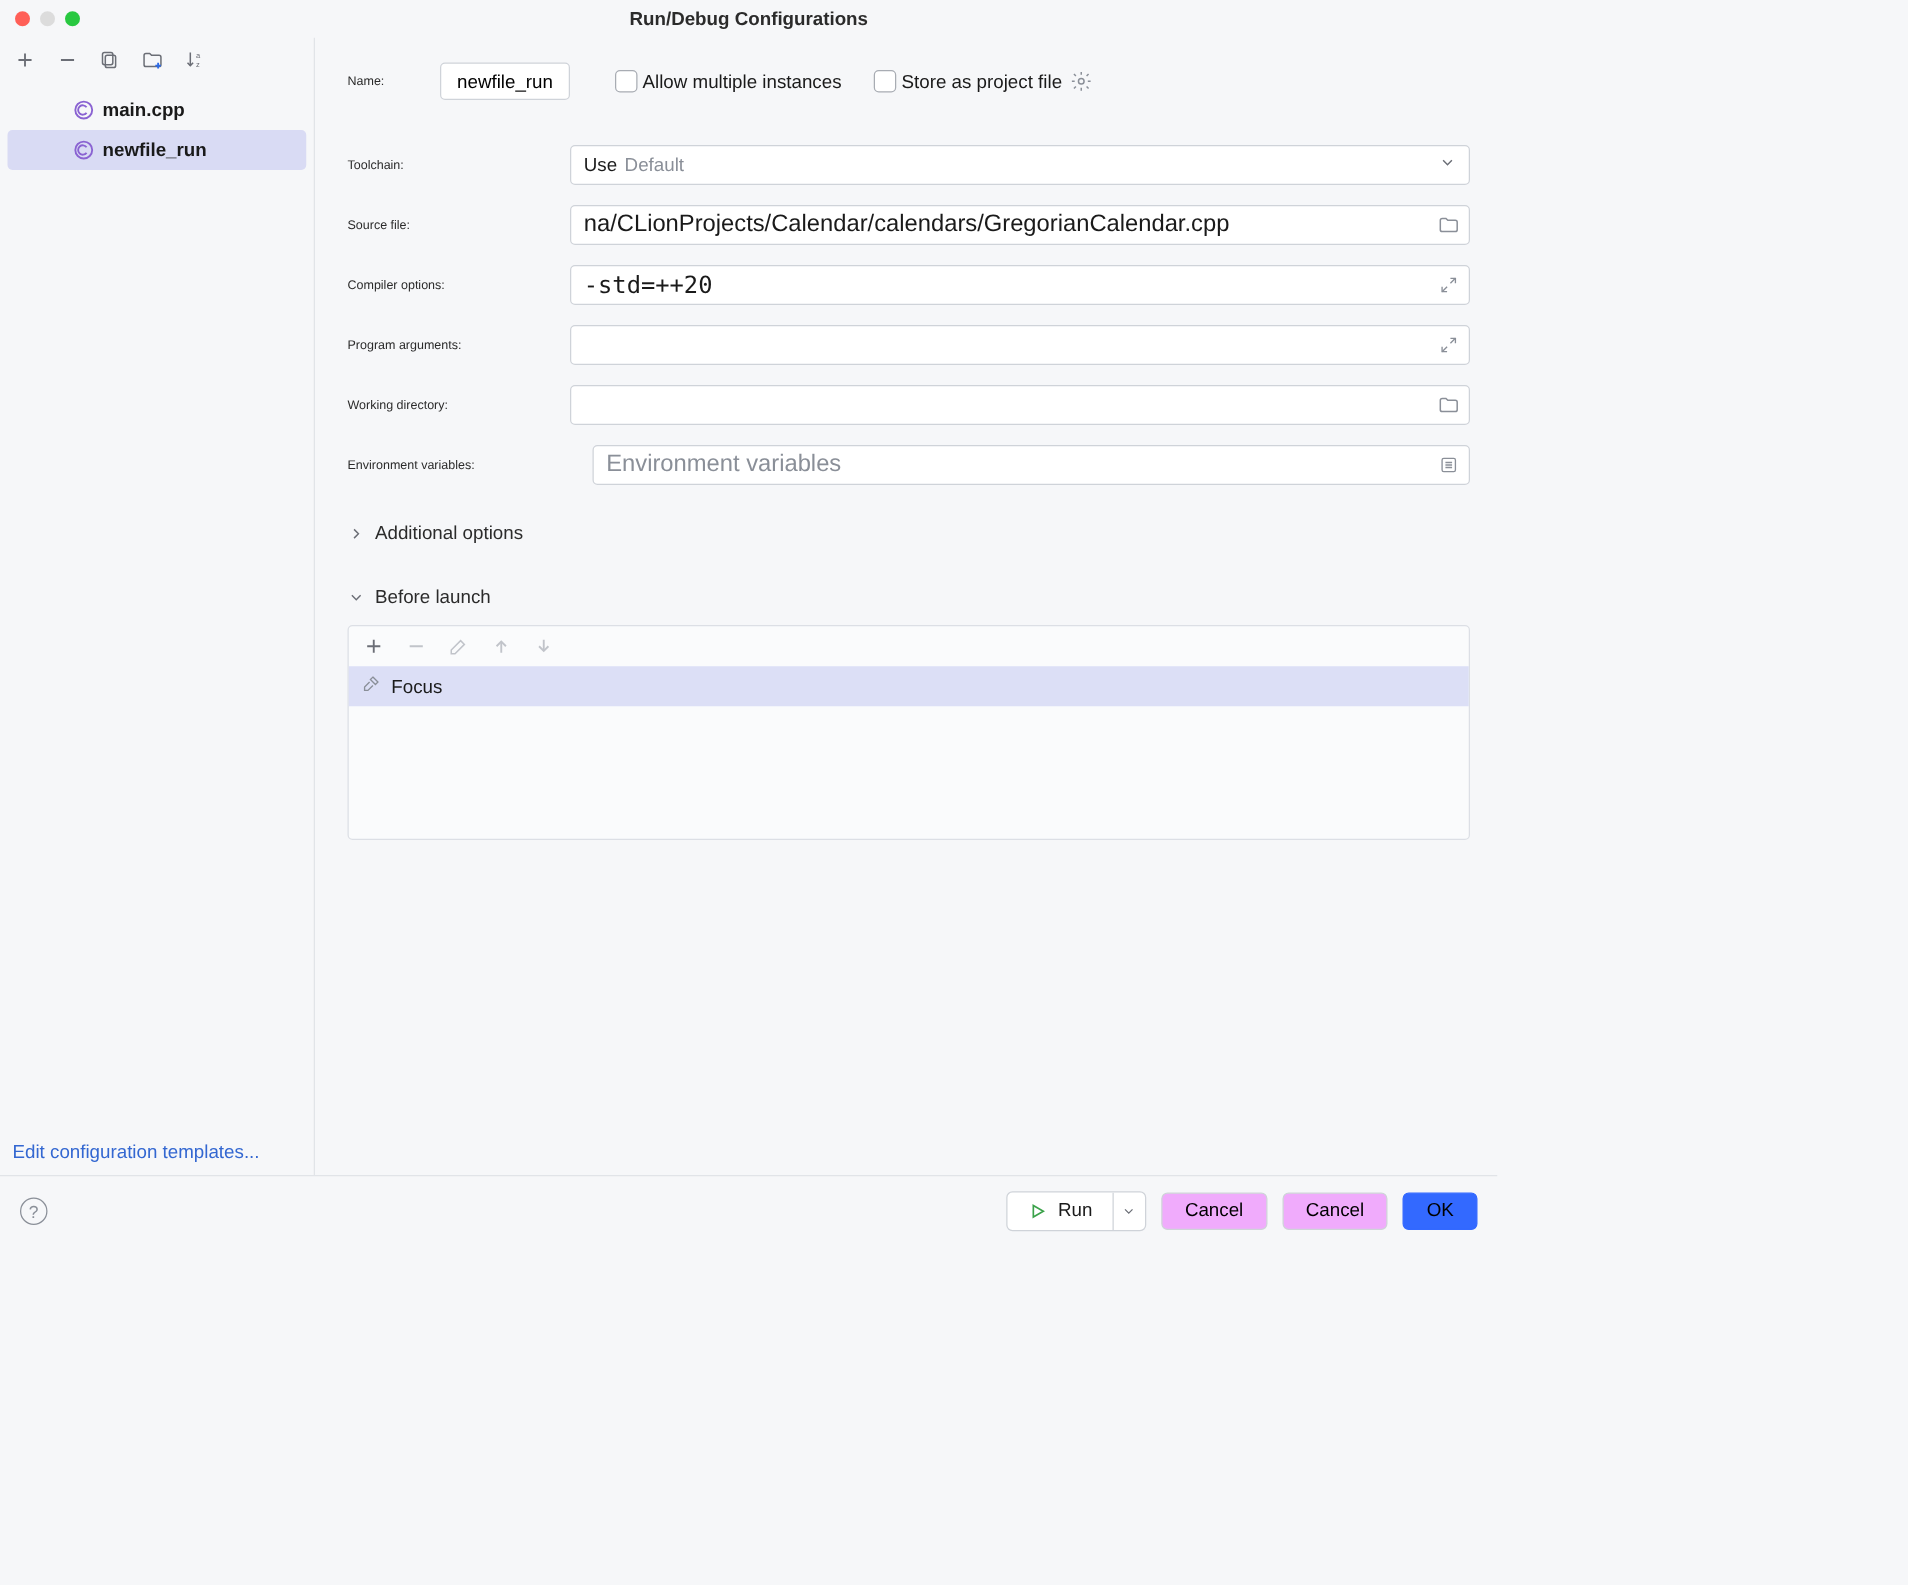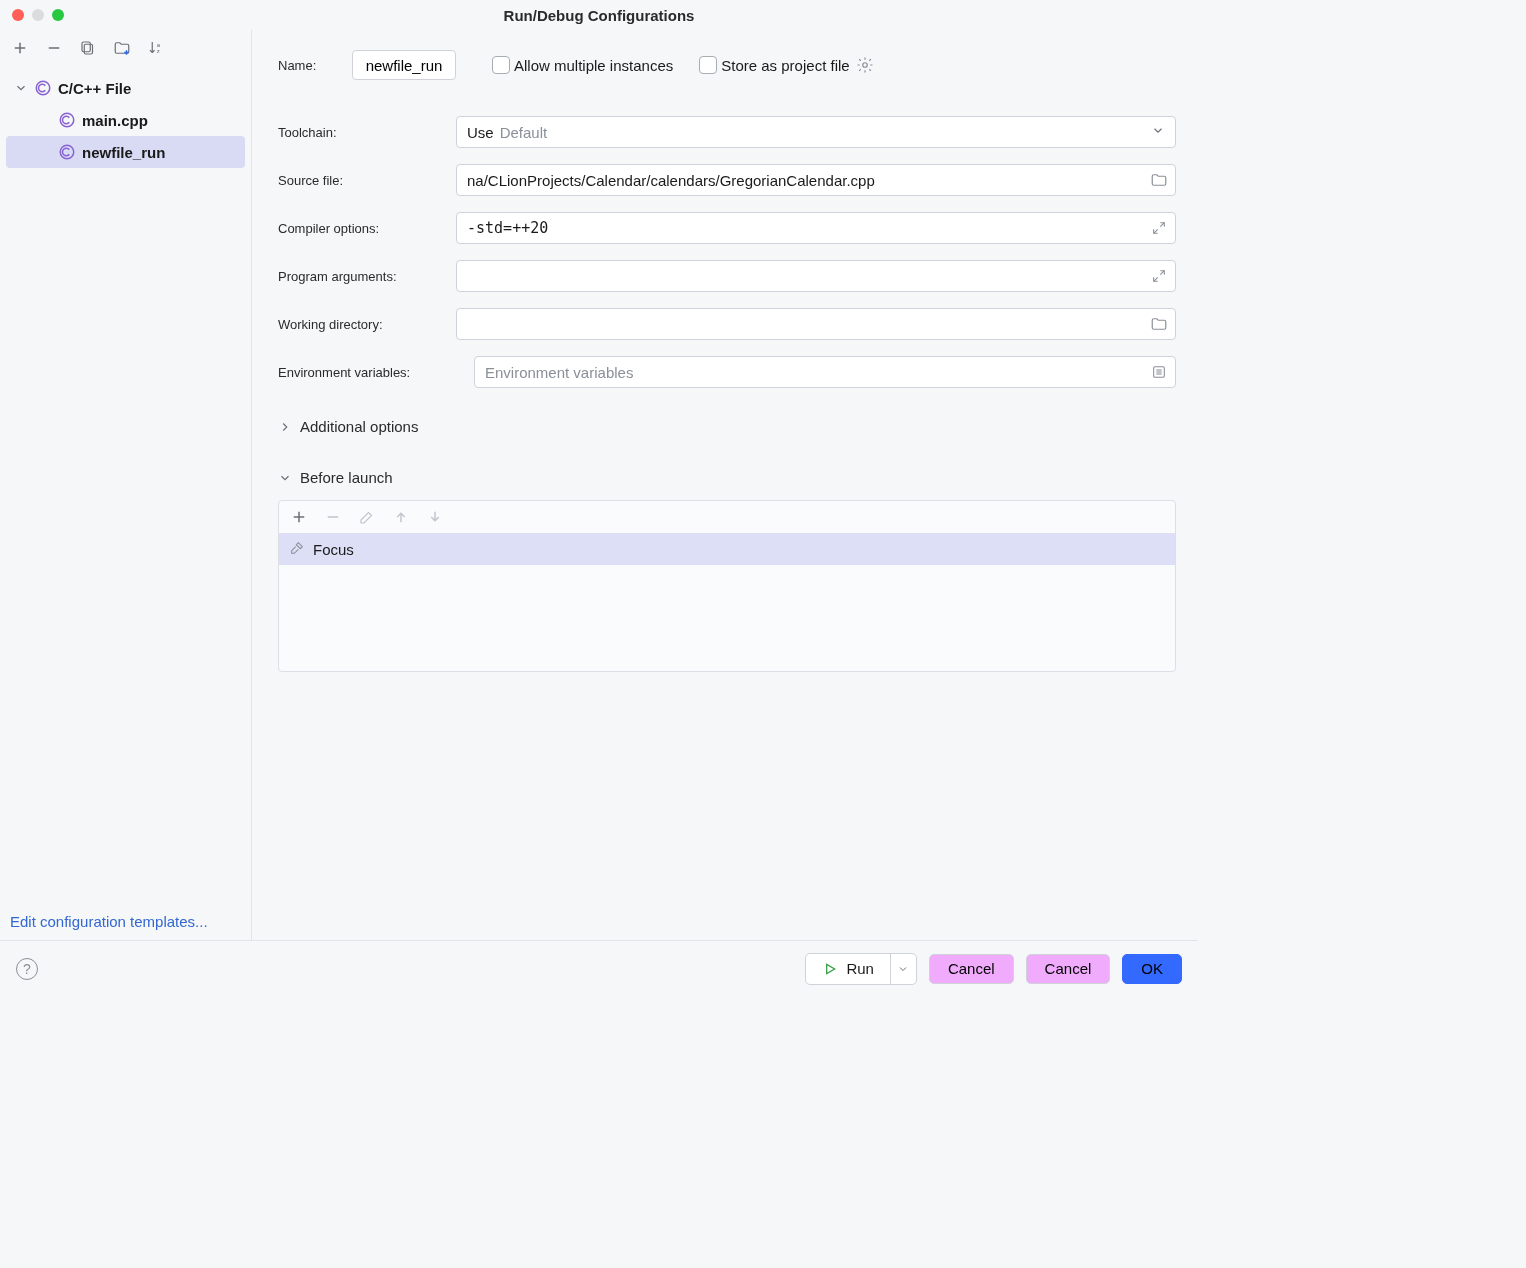--- a/index.html
+++ b/index.html
@@ -100,21 +100,21 @@
   }
   .row {
     display: flex;
     align-items: center;
     margin-bottom: 18px;
   }
   .field-row { margin-bottom: 16px; }
   .label {
     width: 178px;
     color: #2b2b2b;
-    font-size: 13px;
+    font-size: 10px;
   }
   .name-input {
     width: 104px;
     height: 30px;
     border: 1px solid #cfd3d9;
     border-radius: 4px;
     padding: 0 8px;
     background: #fff;
     font-size: 15px;
     text-align: center;
@@ -151,21 +151,21 @@
     flex: 1;
     position: relative;
   }
   .input-wrap input {
     width: 100%;
     height: 32px;
     border: 1px solid #cfd3d9;
     border-radius: 4px;
     padding: 0 34px 0 10px;
     background: #fff;
-    font-size: 15px;
+    font-size: 19px;
     color: #1a1a1a;
   }
   .input-wrap input.mono { font-family: ui-monospace, SFMono-Regular, Menlo, Monaco, monospace; }
   .input-wrap .end-icon {
     position: absolute;
     right: 8px; top: 50%;
     transform: translateY(-50%);
     color: #8a8f98;
     width: 18px; height: 18px;
     display:flex; align-items:center; justify-content:center;
@@ -342,34 +342,20 @@
         <svg viewBox="0 0 24 24" fill="none" stroke="currentColor" stroke-width="1.6">
             <path d="M7 4v14"></path>
             <path d="M4 15l3 3 3-3"></path>
             <text x="13" y="10" font-size="8" fill="currentColor" stroke="none">a</text>
             <text x="13" y="19" font-size="8" fill="currentColor" stroke="none">z</text>
           </svg>
       </span>
     </div>
 
     <div class="tree">
-      <div class="tree-row group">
-        <span class="icon-btn" style="width:14px;height:14px">
-          <svg viewBox="0 0 24 24" fill="none" stroke="currentColor" stroke-width="2">
-              <polyline points="6 9 12 15 18 9"></polyline>
-            </svg>
-        </span>
-        <span class="c-icon">
-          <svg viewBox="0 0 24 24" width="18" height="18">
-              <circle cx="12" cy="12" r="9" fill="none" stroke="#8a63d2" stroke-width="2"></circle>
-              <path d="M15 9a5 5 0 1 0 0 6" fill="none" stroke="#8a63d2" stroke-width="2"></path>
-            </svg>
-        </span>
-        <span>C/C++ File</span>
-      </div>
       <div class="tree-row item">
         <span class="c-icon">
           <svg viewBox="0 0 24 24" width="18" height="18">
               <circle cx="12" cy="12" r="9" fill="none" stroke="#8a63d2" stroke-width="2"></circle>
               <path d="M15 9a5 5 0 1 0 0 6" fill="none" stroke="#8a63d2" stroke-width="2"></path>
             </svg>
         </span>
         <span>main.cpp</span>
       </div>
       <div class="tree-row item selected">

